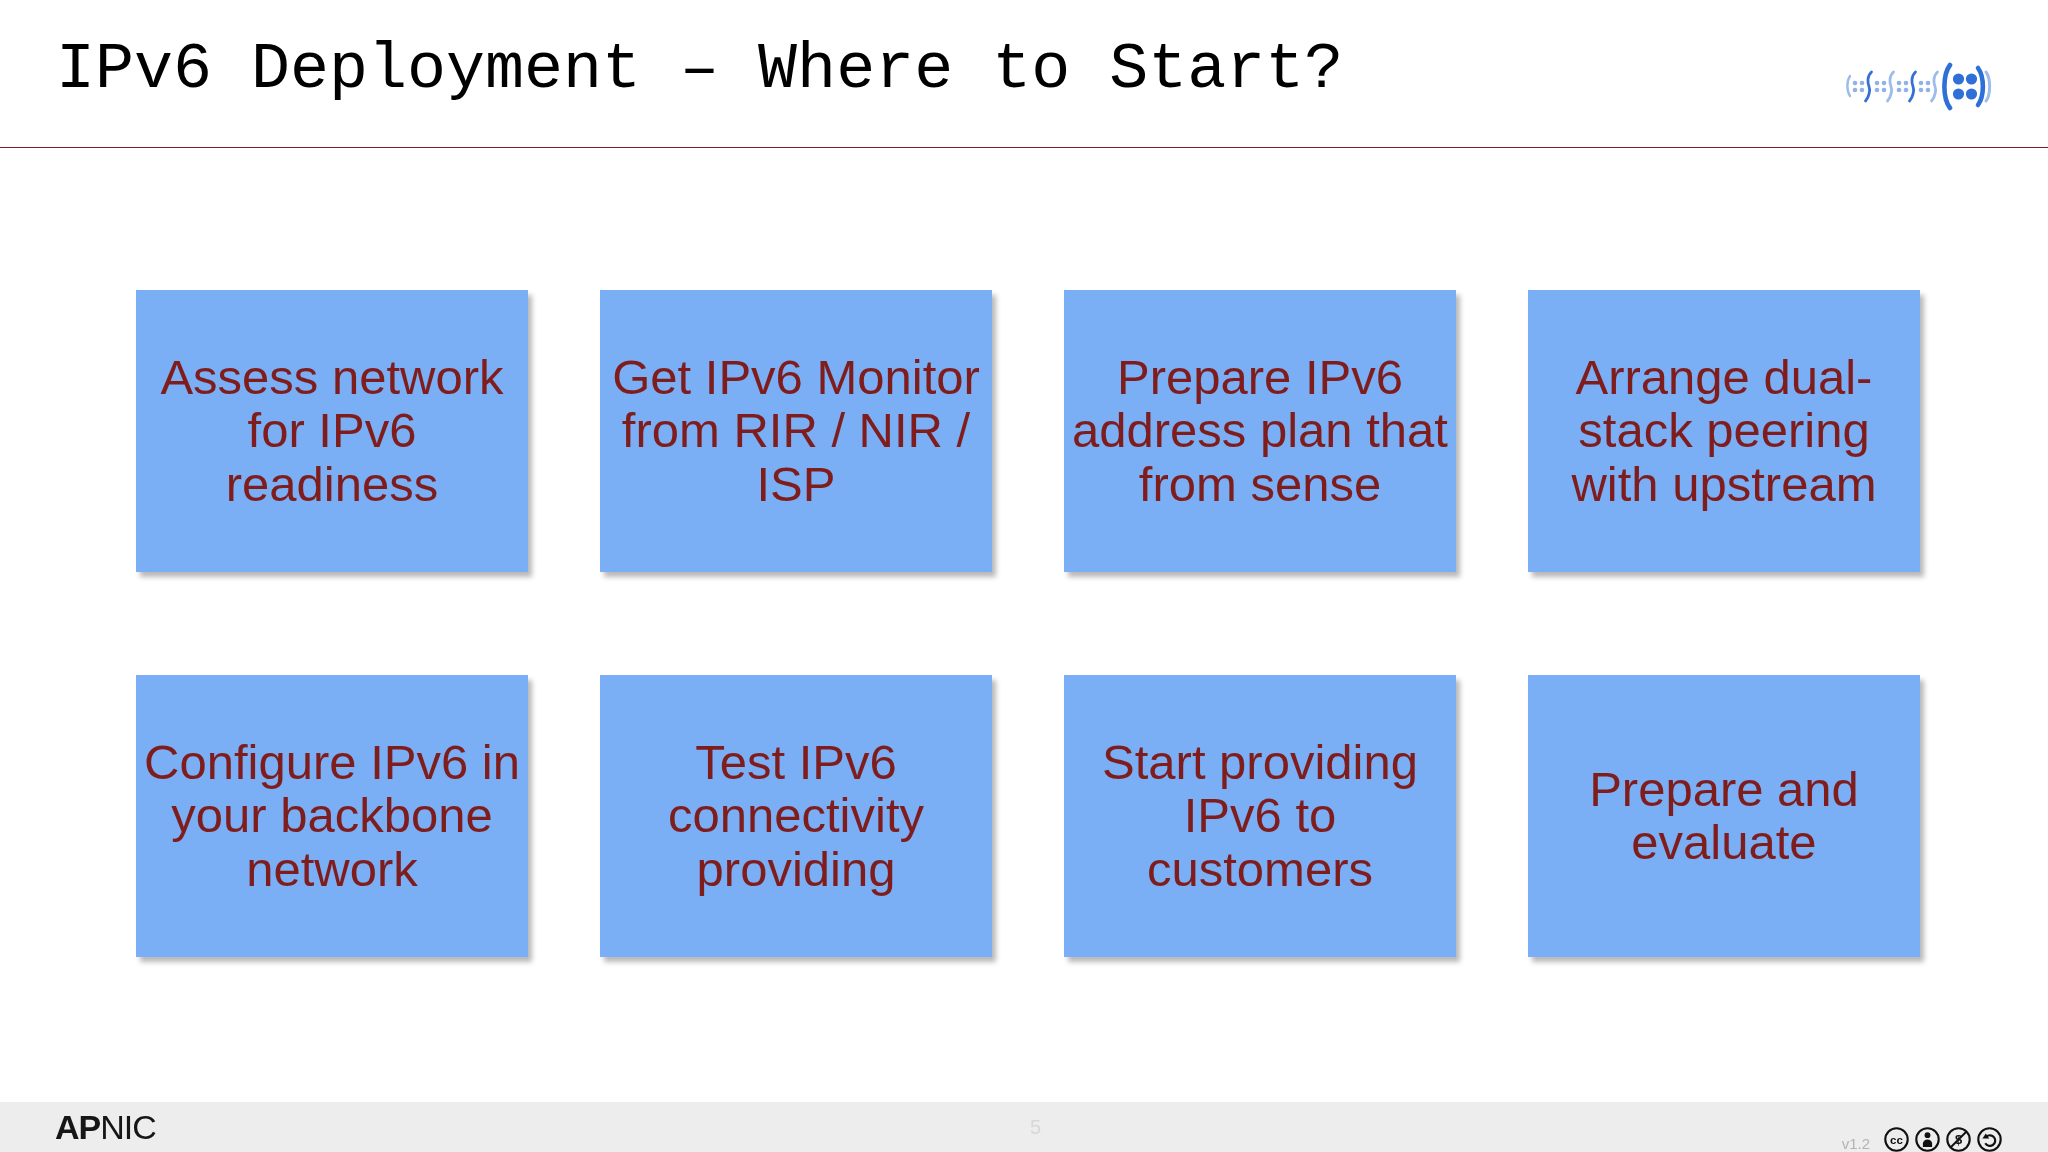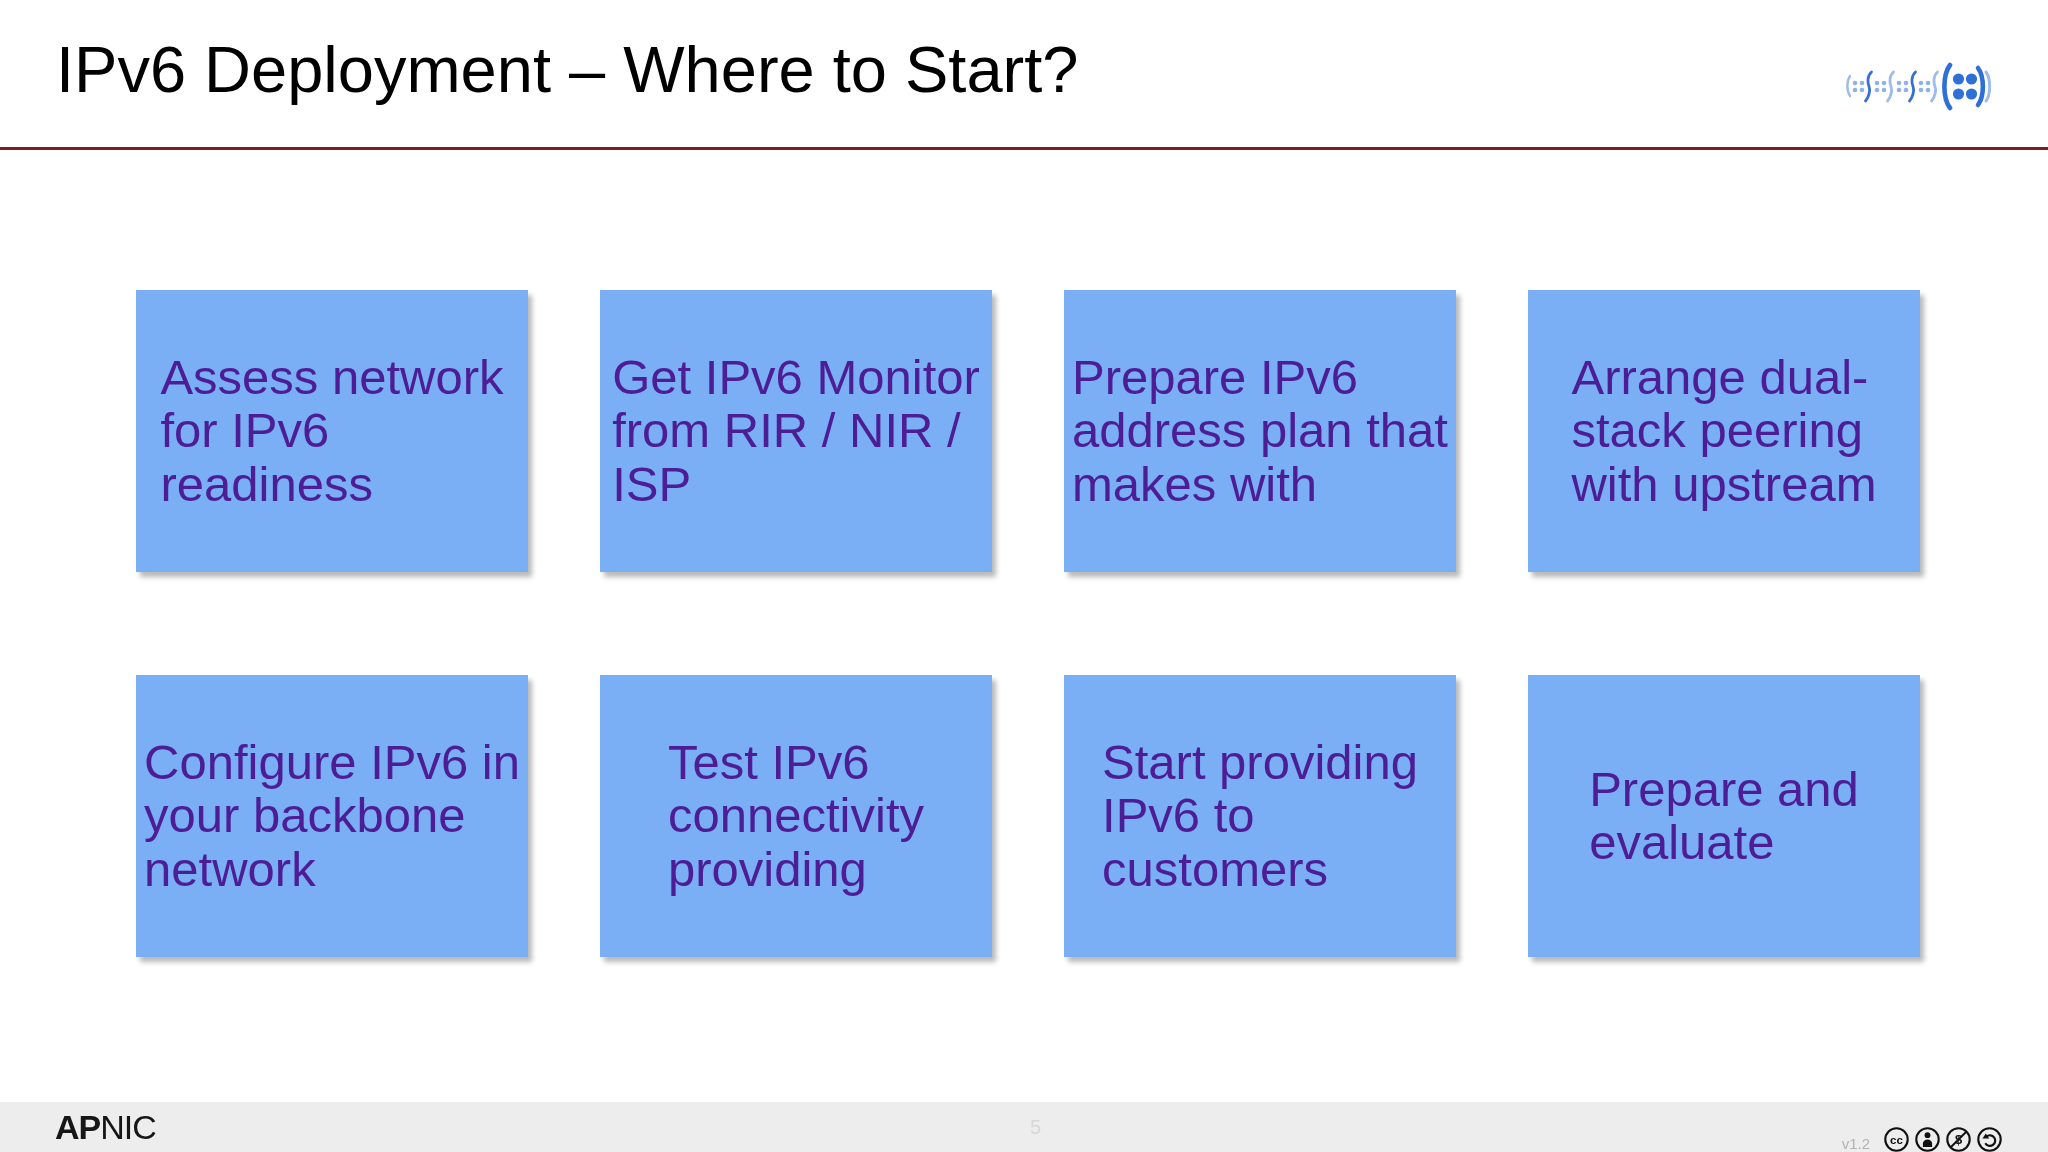--- a/index.html
+++ b/index.html
@@ -4,38 +4,38 @@
 <style>
   html,body { margin:0; padding:0; background:#888; }
   .slide {
     position:relative; width:2048px; height:1152px;
     background:#ffffff; overflow:hidden;
     font-family:"Liberation Sans", sans-serif;
   }
   
   .header {
     position:absolute; left:0; top:0; width:100%; height:147px;
-    background:#ffffff; border-bottom:3px solid #7f1d1d;
+    background:#ffffff; border-bottom:1px solid #7f1d1d;font-family:Liberation Mono, monospace;
   }
   .title {
     position:absolute; left:56px; top:36px; margin:0;
     font-size:65px; line-height:68px; font-weight:400; color:#000000;
     letter-spacing:0;
   }
   .header-logo { position:absolute; right:54px; top:62px; width:150px; height:50px; }
   
   .box {
     position:absolute; width:392px; height:282px;
     background:var(--box-blue,#7aaef5);
     box-shadow:4px 5px 5px rgba(0,0,0,0.28);
     display:flex; align-items:center; justify-content:center;
   }
   .box span {
-    display:block; white-space:pre-line; text-align:left;
-    font-size:49px; line-height:1.09; color:#4c1d95;
+    display:block; white-space:pre-line; text-align:center;
+    font-size:49px; line-height:1.09; color:#7f1d1d;
   }
   .c0{left:136px}.c1{left:600px}.c2{left:1064px}.c3{left:1528px}
   .r0{top:290px}.r1{top:675px}
   
   .footer {
     position:absolute; left:0; bottom:0; width:100%; height:50px;
     background:var(--footer-bg,#ededed);
   }
   .brand {
     position:absolute; left:55px; top:50%; transform:translateY(-50%);
@@ -106,21 +106,21 @@
 readiness</span>
       </div>
     <div class="box r0 c1">
         <span>Get IPv6 Monitor
 from RIR / NIR /
 ISP</span>
       </div>
     <div class="box r0 c2">
         <span>Prepare IPv6
 address plan that
-makes with</span>
+from sense</span>
       </div>
     <div class="box r0 c3">
         <span>Arrange dual-
 stack peering
 with upstream</span>
       </div>
     <div class="box r1 c0">
         <span>Configure IPv6 in
 your backbone
 network</span>

